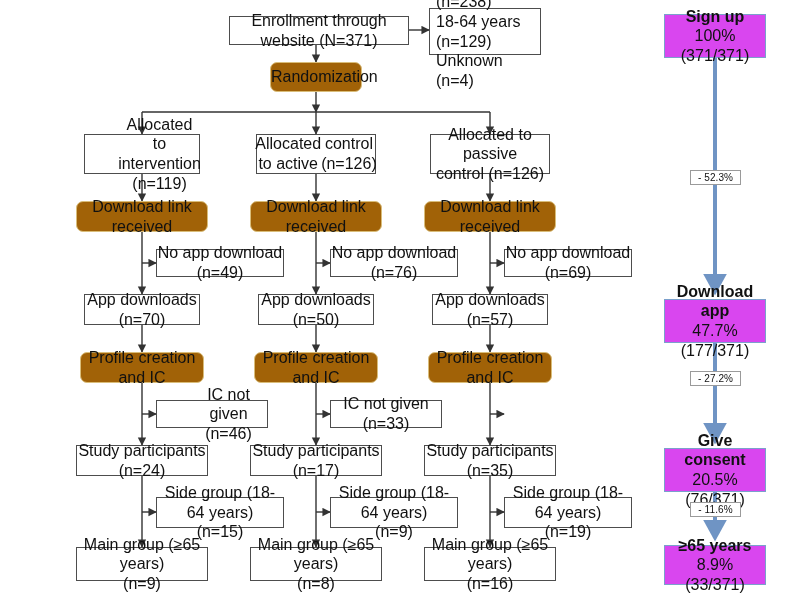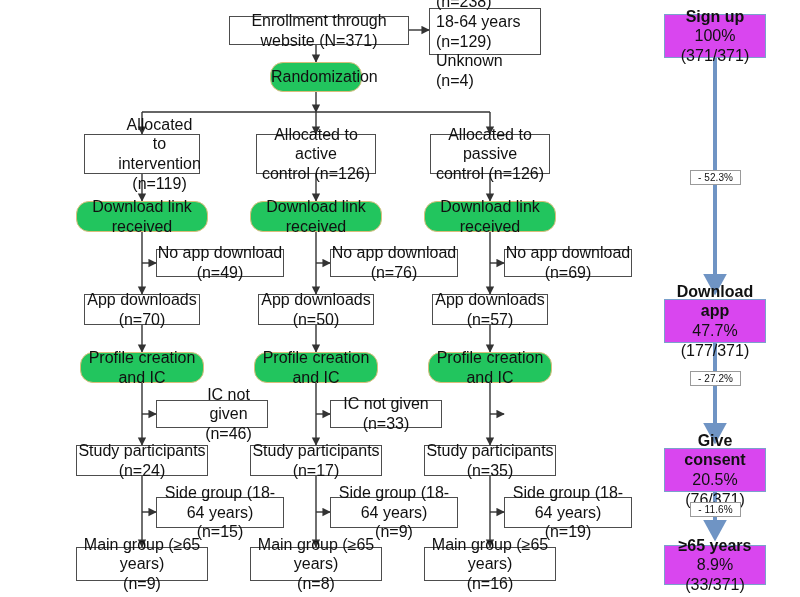--- a/index.html
+++ b/index.html
@@ -7,21 +7,21 @@
        font-family:"Liberation Sans","DejaVu Sans",sans-serif;}
 
   #canvas{position:absolute;left:0;top:0;width:800px;height:597px;}
 
   
   .node{position:absolute;box-sizing:border-box;display:flex;
         align-items:center;justify-content:center;text-align:center;
         font-size:16px;color:#111111;line-height:1.22;}
 
   .node.white{background:#ffffff;border:1.3px solid #4d4d4d;}
-  .node.yellow{background:#22c55e;border:1.3px solid #d9bd7a;border-radius:13px;justify-content:flex-end;}
+  .node.yellow{background:#a16207;border:1.3px solid #d9bd7a;border-radius:7px;justify-content:flex-end;}
   .node.blue{background:#d946ef;border:1.3px solid #7ba0cc;}
   .node.blue .hdr{font-weight:bold;}
   .node.leftalign{justify-content:flex-start;text-align:left;padding-left:6px;}
 
   .node .txt{display:block;width:100%;}
 
   
   .droplabel{position:absolute;box-sizing:border-box;background:#ffffff;
              border:1px solid #9a9a9a;font-size:10px;color:#111;
              display:flex;align-items:center;justify-content:center;
@@ -140,21 +140,21 @@
   </div>
   <div class="node white" style="left:156px;top:497px;width:128px;height:31px;flex-direction:column;">
     <span>Side group (18-64 years)</span>
     <span>(n=15)</span>
   </div>
   <div class="node white" style="left:76px;top:547px;width:132px;height:34px;flex-direction:column;">
     <span>Main group (≥65 years)</span>
     <span>(n=9)</span>
   </div>
 
-  <div class="node white" style="left:256px;top:134px;width:120px;height:40px;flex-direction:column;">
+  <div class="node white" style="left:256px;top:134px;width:120px;height:40px;flex-direction:row;">
     <span>Allocated to active</span>
     <span>control (n=126)</span>
   </div>
   <div class="node yellow" style="left:250px;top:201px;width:132px;height:31px;">
     <span class="txt">Download link received</span>
   </div>
   <div class="node white" style="left:330px;top:249px;width:128px;height:28px;">
     <span class="txt">No app download (n=76)</span>
   </div>
   <div class="node white" style="left:258px;top:294px;width:116px;height:31px;">

